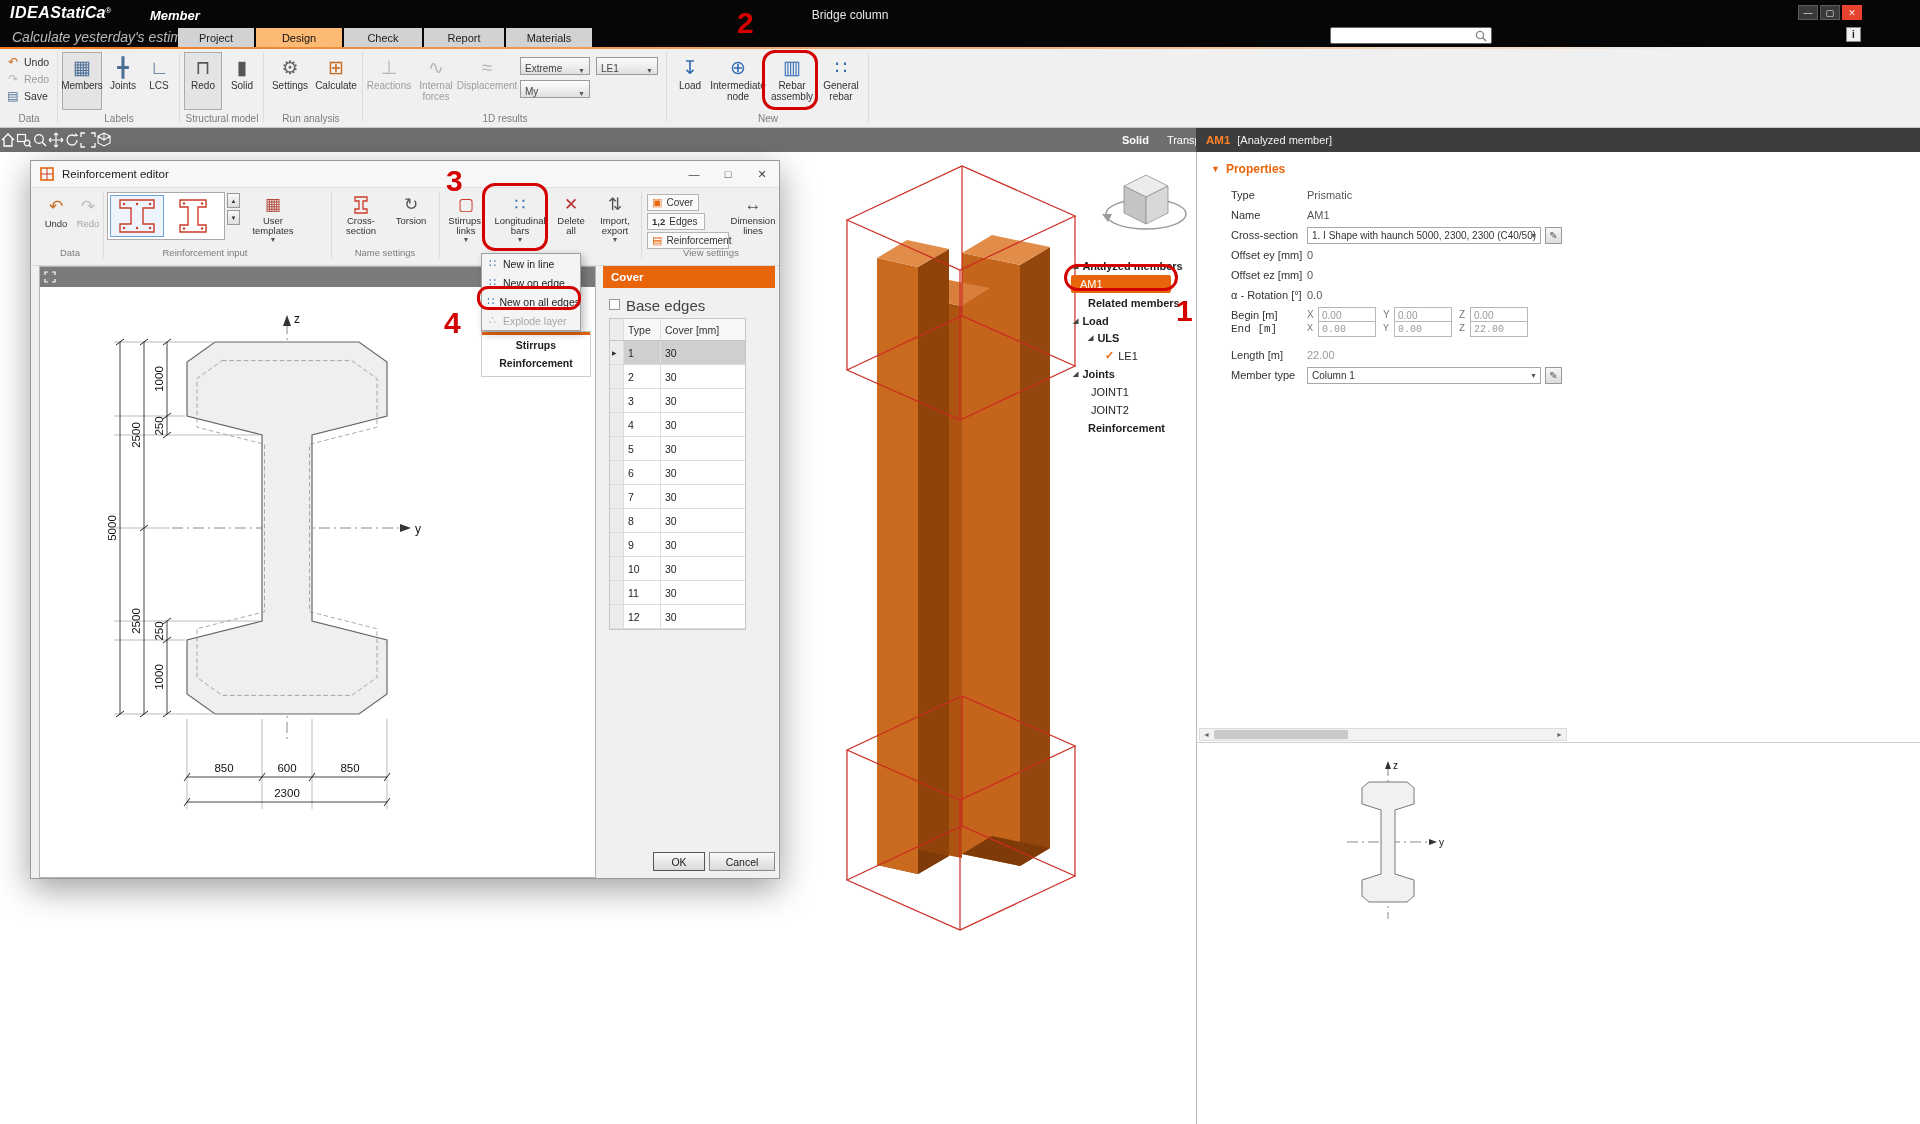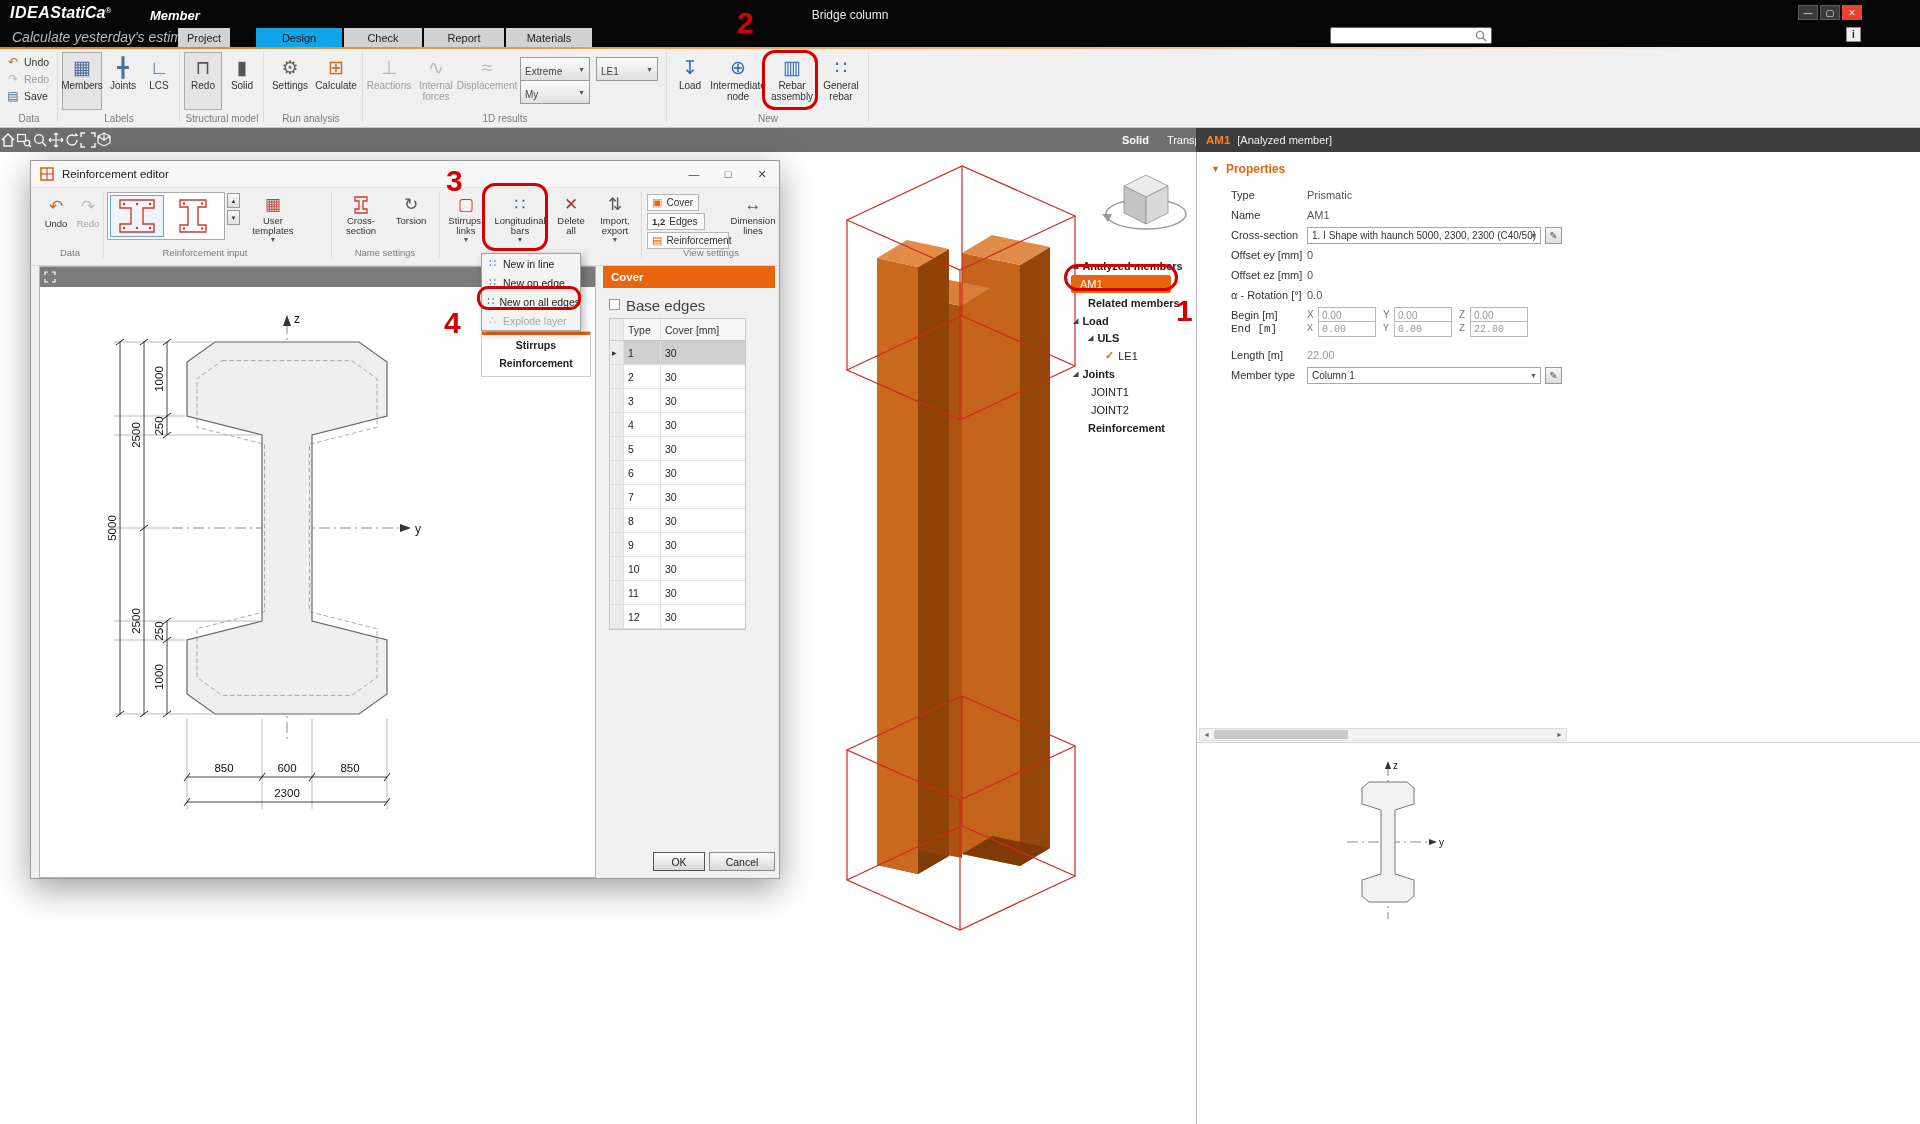--- a/index.html
+++ b/index.html
@@ -15,35 +15,35 @@
   .logo .reg{font-size:8px;vertical-align:super;}
   .tagline{position:absolute;left:12px;top:29px;color:#b9b9b9;font-style:italic;font-size:14px;}
   .appname{position:absolute;left:150px;top:8px;color:#fff;font-weight:bold;font-style:italic;font-size:13px;}
   .doctitle{position:absolute;left:0;top:8px;width:1700px;text-align:center;color:#e8e8e8;font-size:12px;}
   .winbtn{position:absolute;top:5px;width:20px;height:15px;background:#3a3a3a;border:1px solid #5a5a5a;color:#eee;font-size:9px;display:flex;align-items:center;justify-content:center;cursor:default;}
   .winbtn.close{background:#e8432e;border-color:#e8432e;}
   .infobtn{position:absolute;top:27px;width:15px;height:15px;background:#f0f0f0;border:1px solid #888;color:#222;font-size:10px;font-weight:bold;display:flex;align-items:center;justify-content:center;}
   .searchbox{position:absolute;left:1330px;top:27px;width:162px;height:17px;background:#fff;border:1px solid #666;border-radius:2px;display:flex;align-items:center;}
   .searchbox input{border:none;outline:none;flex:1;height:13px;font-size:10px;font-family:"Liberation Sans",sans-serif;background:transparent;padding-left:4px;}
   .tab{position:absolute;top:28px;height:19px;display:flex;align-items:center;justify-content:center;background:#d2d2d2;color:#1c1c1c;font-size:11px;cursor:default;}
-  .tab.active{background:#0ea5e9;color:#111;}
+  .tab.active{background:#fdba74;color:#111;}
 
   
   #ribbon{position:absolute;left:0;top:47px;width:1920px;height:81px;background:#f0f0f0;border-bottom:1px solid #c9c9c9;}
   #ribbon .topline{position:absolute;left:0;top:0;width:100%;height:2px;background:linear-gradient(to right,#ED7A20,#f2b37e 55%,#f0f0f0 90%);}
   .rbtn{position:absolute;top:5px;height:58px;display:flex;flex-direction:column;align-items:center;padding-top:2px;font-size:10px;line-height:10.5px;color:#333;text-align:center;border:1px solid transparent;cursor:default;white-space:normal;}
   .rbtn .ric{height:26px;display:flex;align-items:center;justify-content:center;font-size:19px;color:#4a6d96;}
   .rbtn.sel{background:#e4e4e4;border-color:#ababab;}
   .rbtn.dis{color:#9d9d9d;}
   .rbtn.dis .ric{color:#b8b8b8;}
   .glabel{position:absolute;top:66px;font-size:10px;color:#7c7c7c;text-align:center;white-space:nowrap;}
   .rsep{position:absolute;top:5px;height:70px;width:1px;background:#dcdcdc;}
   .rsmall{position:absolute;display:flex;align-items:center;gap:4px;font-size:10.5px;color:#333;height:15px;cursor:default;}
   .rsmall .ic{font-size:12px;width:14px;text-align:center;}
-  .combo{position:absolute;height:24px;background:linear-gradient(#fdfdfd,#e0e0e0);border:1px solid #9a9a9a;display:flex;align-items:flex-start;font-size:10px;color:#444;padding:8px 4px;cursor:default;}
+  .combo{position:absolute;height:18px;background:linear-gradient(#fdfdfd,#e0e0e0);border:1px solid #9a9a9a;display:flex;align-items:flex-end;font-size:10px;color:#444;padding:0 4px;cursor:default;}
   .combo .car{margin-left:auto;font-size:7px;color:#555;}
 
   
   #viewbar{position:absolute;left:0;top:128px;width:1196px;height:24px;background:#6f6f6f;display:flex;align-items:center;}
   .vico{width:26px;height:24px;display:flex;align-items:center;justify-content:center;cursor:default;}
   .vmode{color:#fff;font-size:11px;margin-left:18px;cursor:default;}
   .vmode.on{font-weight:bold;}
   #rpanelhead{position:absolute;left:1196px;top:128px;width:724px;height:24px;background:#3d3d3d;display:flex;align-items:center;padding-left:10px;gap:7px;}
   #rpanelhead .badge{color:#ff8125;font-weight:bold;font-size:11.5px;}
   #rpanelhead .hlabel{color:#f0f0f0;font-size:11px;}
@@ -157,21 +157,21 @@
     <div class="winbtn" style="left:1820px;">
         <span>▢</span>
       </div>
     <div class="winbtn close" style="left:1842px;">
         <span>✕</span>
       </div>
     <div class="infobtn" style="left:1846px;">
         <span>i</span>
       </div>
 
-    <div class="tab" style="left:178px;width:52px;">
+    <div class="tab" style="left:178px;width:76px;">
         <span>Project</span>
       </div>
     <div class="tab active" style="left:256px;width:86px;">
         <span>Design</span>
       </div>
     <div class="tab" style="left:344px;width:78px;">
         <span>Check</span>
       </div>
     <div class="tab" style="left:424px;width:80px;">
         <span>Report</span>

